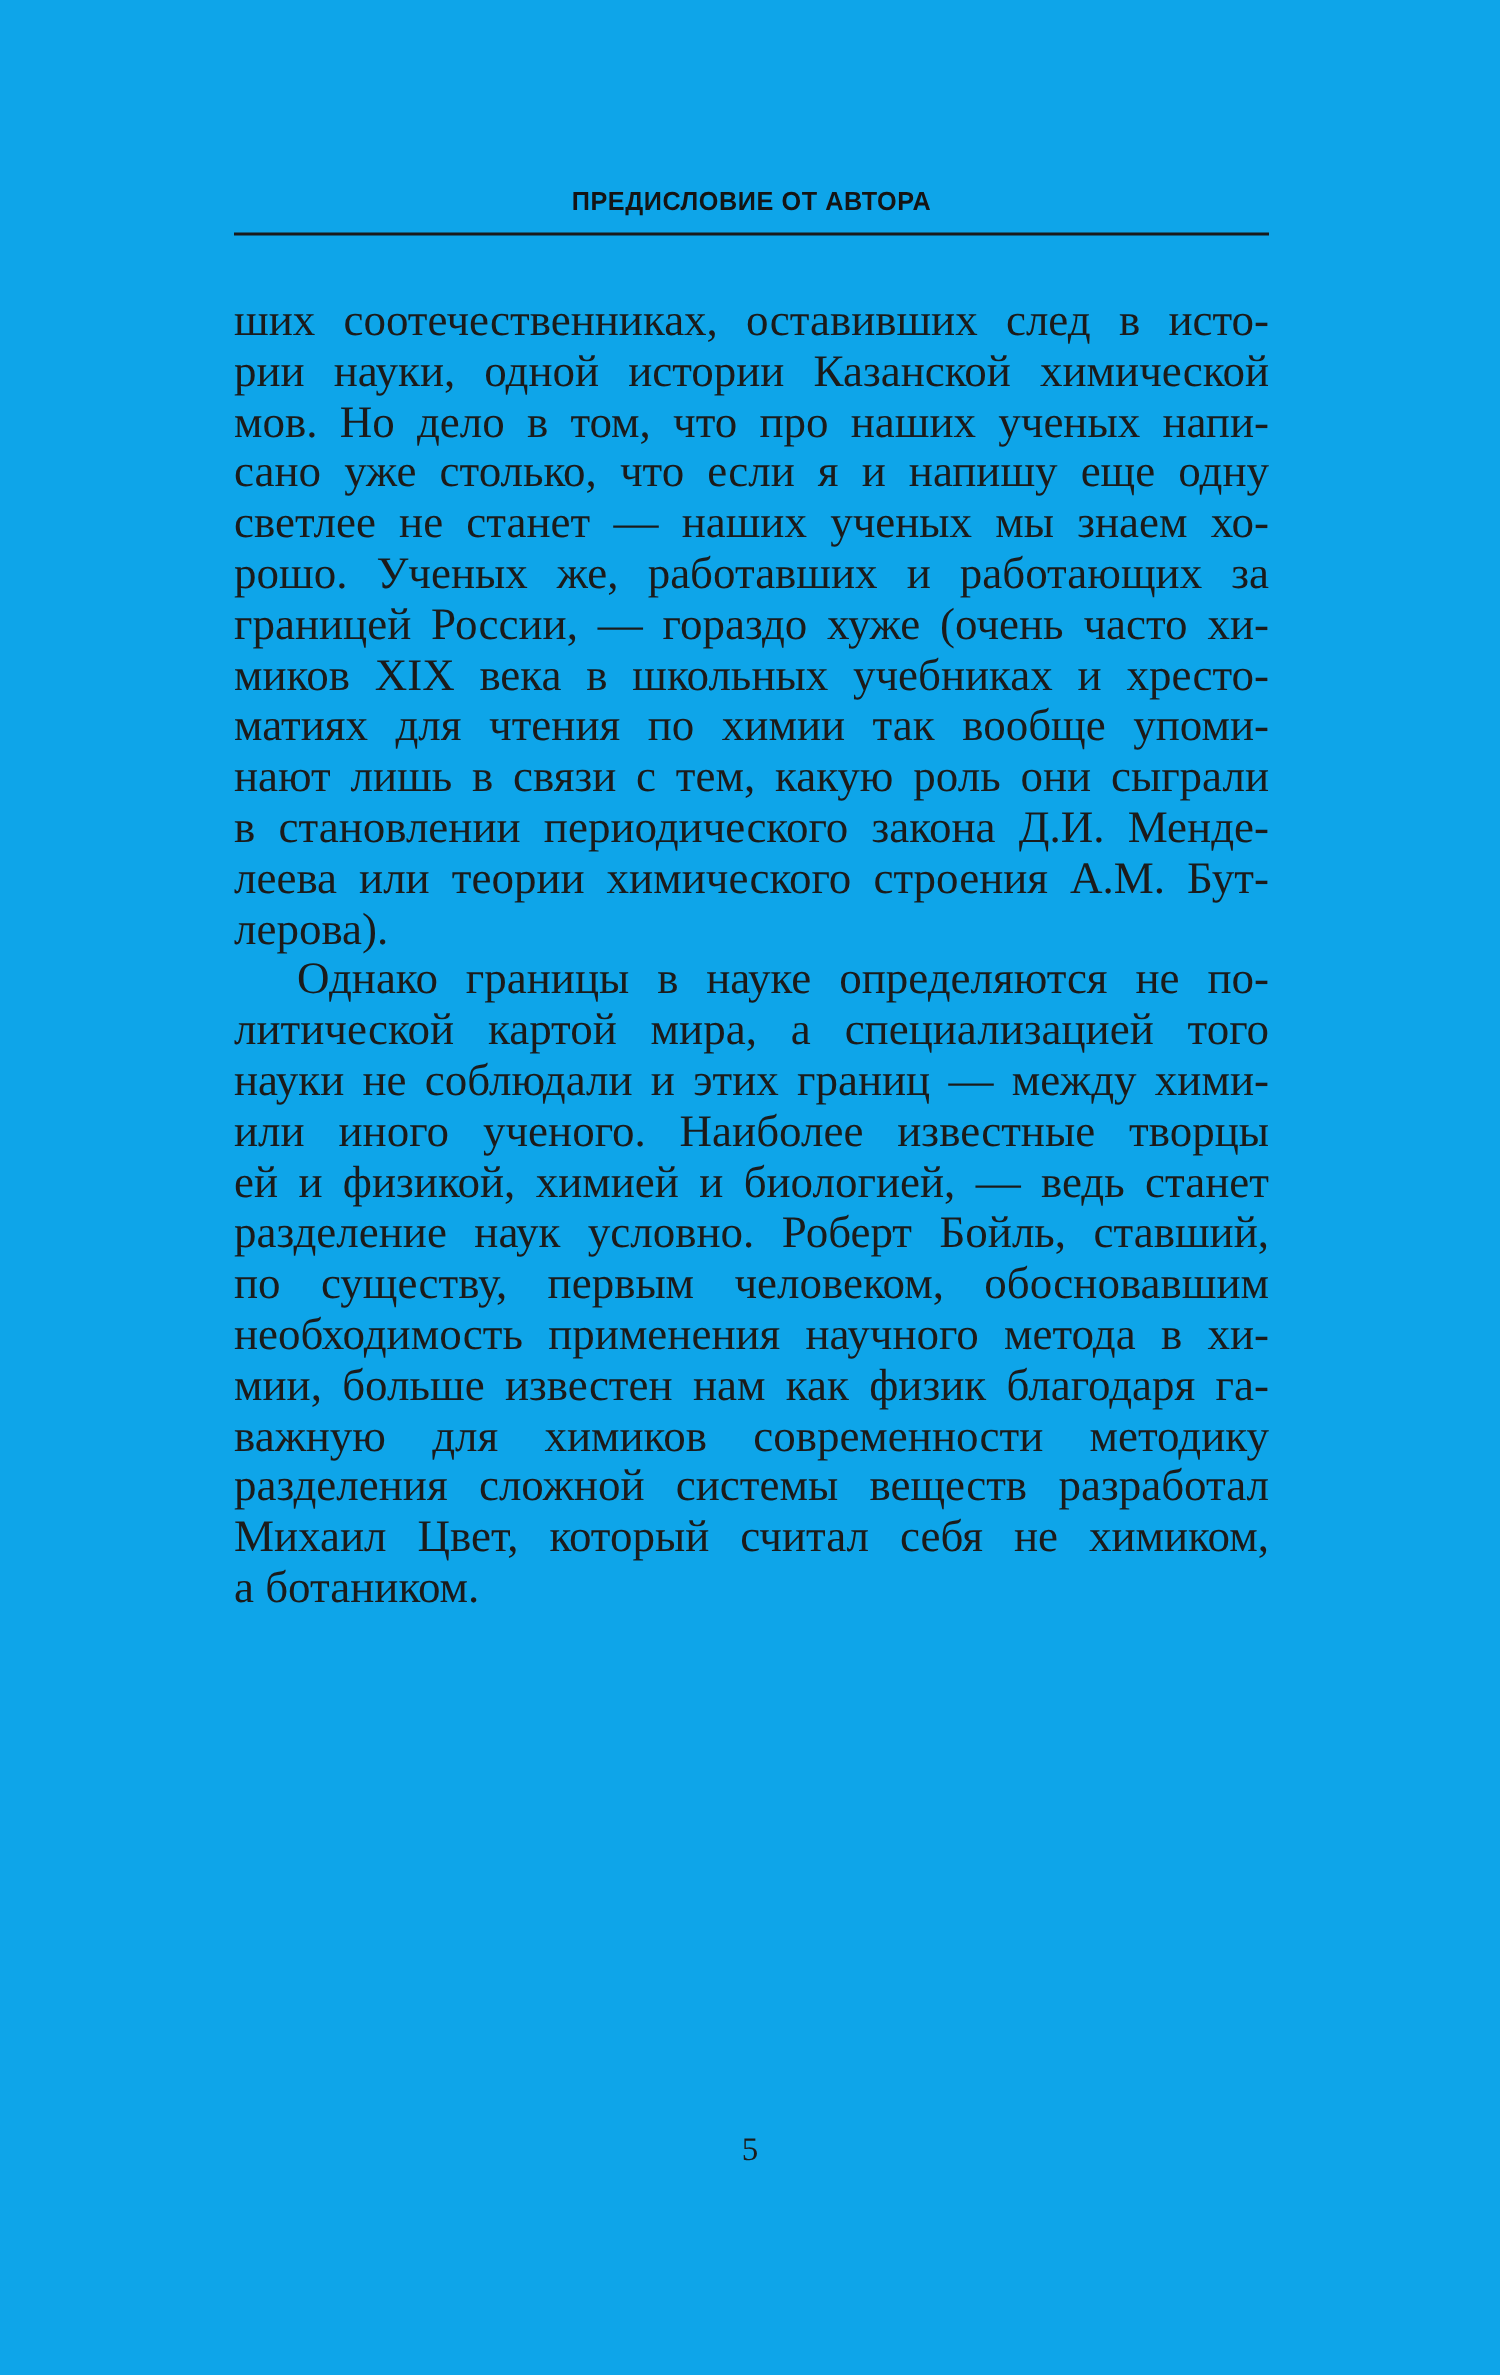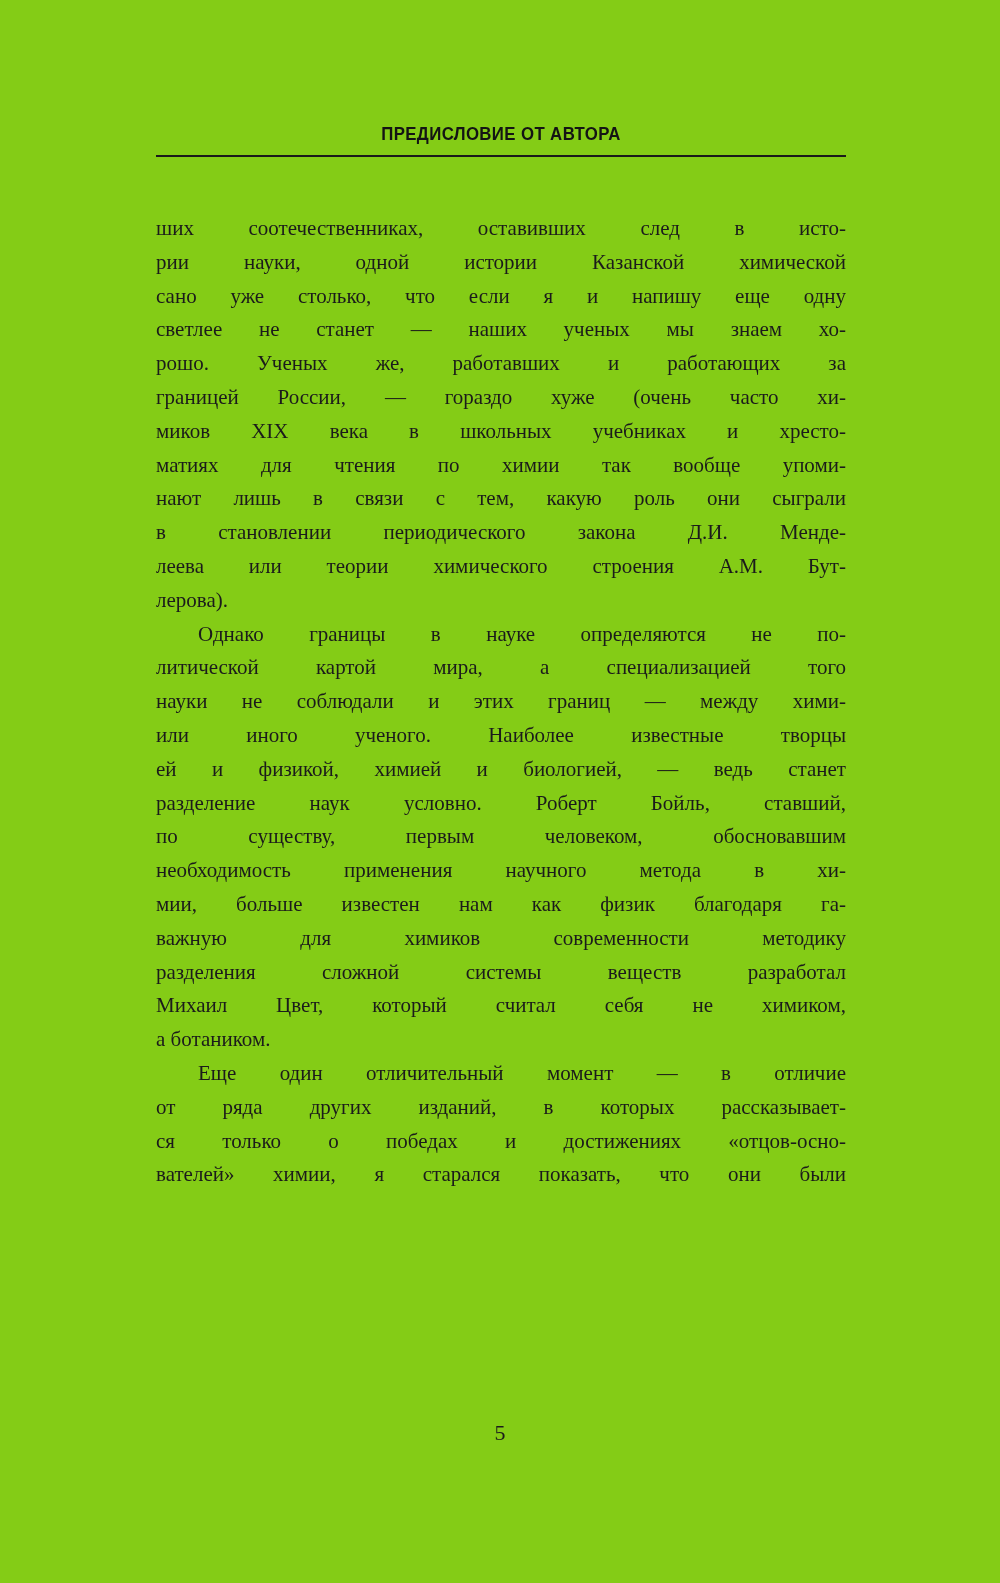--- a/index.html
+++ b/index.html
@@ -1,21 +1,21 @@
 <!DOCTYPE html>
 <html><head>
 <meta charset="utf-8">
 <style>
   * { margin: 0; padding: 0; box-sizing: border-box; }
   html, body { background: #ffffff; }
   .page {
     position: relative;
     width: 1000px;
     height: 1583px;
-    background: #84cc16;
+    background: #0ea5e9;
     font-family: "Liberation Serif", serif;
     color: #1c1c1c;
     overflow: hidden;
   }
   .running-head {
     position: absolute;
     left: 156px;
     top: 124px;
     width: 690px;
     text-align: center;
@@ -30,23 +30,23 @@
     transform-origin: center;
   }
   .head-rule {
     margin-top: 10px;
     height: 2px;
     background: #1a1a1a;
   }
   .body-text {
     position: absolute;
     left: 156px;
-    top: 212px;
+    top: 197px;
     width: 690px;
-    font-size: 21px;
+    font-size: 30px;
     line-height: 33.8px;
     color: #1b1b1b;
   }
   .para { margin: 0; }
   .line {
     text-align: justify;
     text-align-last: justify;
     white-space: normal;
   }
   .line.last {
@@ -69,20 +69,21 @@
 
 <div class="page">
   <div class="running-head">
     <div class="head-title">ПРЕДИСЛОВИЕ ОТ АВТОРА</div>
     <div class="head-rule"></div>
   </div>
   <div class="body-text">
       <div class="para">
         <div class="line">ших соотечественниках, оставивших след в исто-</div>
         <div class="line">рии науки, одной истории Казанской химической</div>
+        <div class="line">мов. Но дело в том, что про наших ученых напи-</div>
         <div class="line">сано уже столько, что если я и напишу еще одну</div>
         <div class="line">светлее не станет — наших ученых мы знаем хо-</div>
         <div class="line">рошо. Ученых же, работавших и работающих за</div>
         <div class="line">границей России, — гораздо хуже (очень часто хи-</div>
         <div class="line">миков XIX века в школьных учебниках и хресто-</div>
         <div class="line">матиях для чтения по химии так вообще упоми-</div>
         <div class="line">нают лишь в связи с тем, какую роль они сыграли</div>
         <div class="line">в становлении периодического закона Д.И. Менде-</div>
         <div class="line">леева или теории химического строения А.М. Бут-</div>
         <div class="line last">лерова).</div>
@@ -95,21 +96,15 @@
         <div class="line">ей и физикой, химией и биологией, — ведь станет</div>
         <div class="line">разделение наук условно. Роберт Бойль, ставший,</div>
         <div class="line">по существу, первым человеком, обосновавшим</div>
         <div class="line">необходимость применения научного метода в хи-</div>
         <div class="line">мии, больше известен нам как физик благодаря га-</div>
         <div class="line">важную для химиков современности методику</div>
         <div class="line">разделения сложной системы веществ разработал</div>
         <div class="line">Михаил Цвет, который считал себя не химиком,</div>
         <div class="line last">а ботаником.</div>
       </div>
-      <div class="para indent">
-        <div class="line">Еще один отличительный момент — в отличие</div>
-        <div class="line">от ряда других изданий, в которых рассказывает-</div>
-        <div class="line">ся только о победах и достижениях «отцов-осно-</div>
-        <div class="line">вателей» химии, я старался показать, что они были</div>
-      </div>
     </div>
   <div class="page-number">5</div>
 </div>
 
 </body></html>

